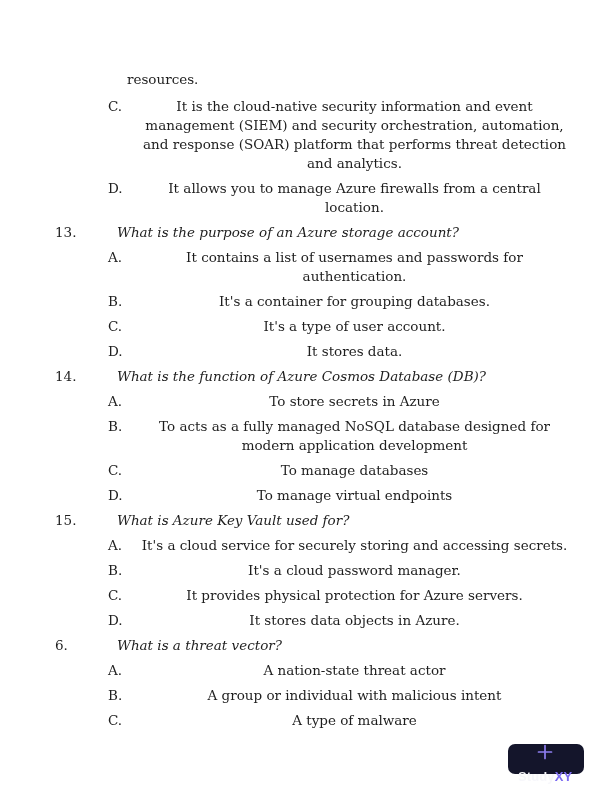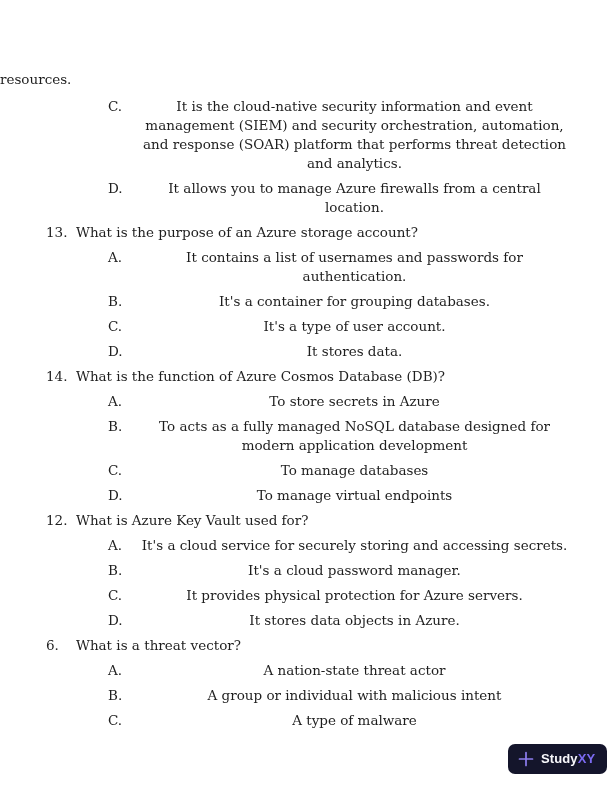--- a/index.html
+++ b/index.html
@@ -13,29 +13,31 @@
     line-height: 19px;
     color: #1e1e1e;
   }
   .page-content {
     position: absolute;
     top: 70px; left: 0; right: 0;
   }
   
   .cont-tail {
     margin: 0 0 8px 0;
+    padding-left: 127px;
   }
   .question-block { margin: 0; }
   .qline {
     display: flex;
     padding-left: 46px;
-    margin: 0 0 6px 0;
+    margin: 0 0 6px 9px;
+    gap: 32px;
   }
   .qnum { flex: none; width: 30px; }
-  .qtext { flex: 1; padding-right: 36px; }
+  .qtext { flex: 1; padding-right: 36px; font-style: italic; }
   .option {
     display: flex;
     padding-left: 108px;
     margin: 0 0 6px 0;
   }
   .letter { flex: none; width: 19px; }
   .otext {
     flex: 1;
     white-space: pre-line;
     padding-right: 30px;
@@ -46,20 +48,21 @@
     position: absolute;
     left: 508px; top: 744px;
     height: 30px;
     display: inline-flex;
     align-items: center;
     gap: 7px;
     padding: 0 12px 1px 10px;
     background: #14152b;
     border-radius: 7px;
     box-sizing: border-box;
+    flex-direction: column;
   }
   .logo-badge .plus {
     display: inline-flex;
     align-items: center;
   }
   .logo-brand {
     font-family: "Liberation Sans", "DejaVu Sans", sans-serif;
     font-weight: bold;
     font-size: 13px;
     letter-spacing: 0.1px;
@@ -131,21 +134,21 @@
       <span class="otext">To manage databases</span>
     </div>
     <div class="option">
       <span class="letter">D.</span>
       <span class="otext">To manage virtual endpoints</span>
     </div>
   </section>
 
   <section class="question-block">
     <div class="qline">
-      <span class="qnum">12.</span>
+      <span class="qnum">15.</span>
       <span class="qtext">What is Azure Key Vault used for?</span>
     </div>
     <div class="option">
       <span class="letter">A.</span>
       <span class="otext">It's a cloud service for securely storing and accessing secrets.</span>
     </div>
     <div class="option">
       <span class="letter">B.</span>
       <span class="otext">It's a cloud password manager.</span>
     </div>

